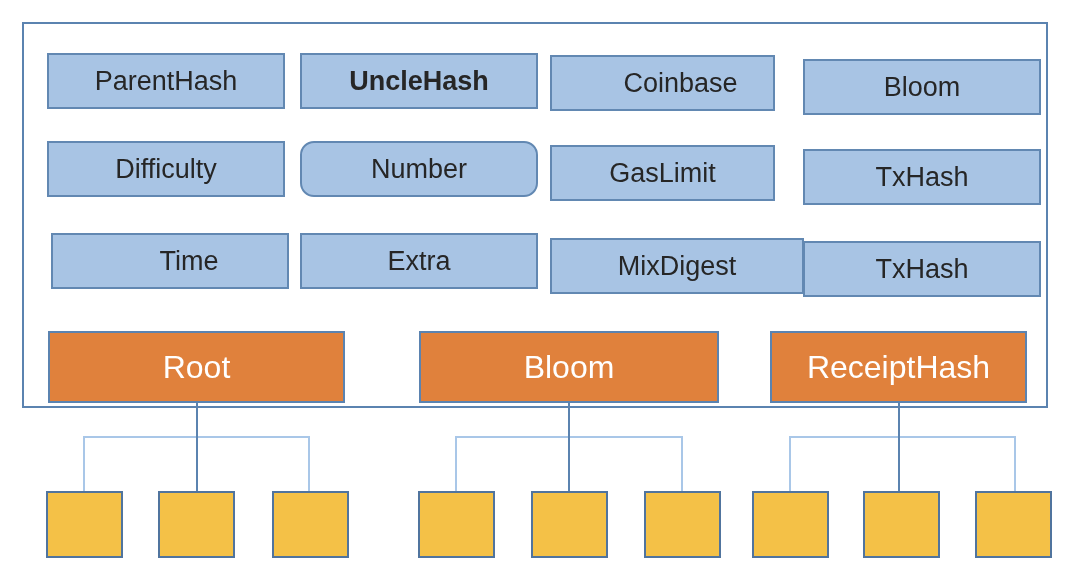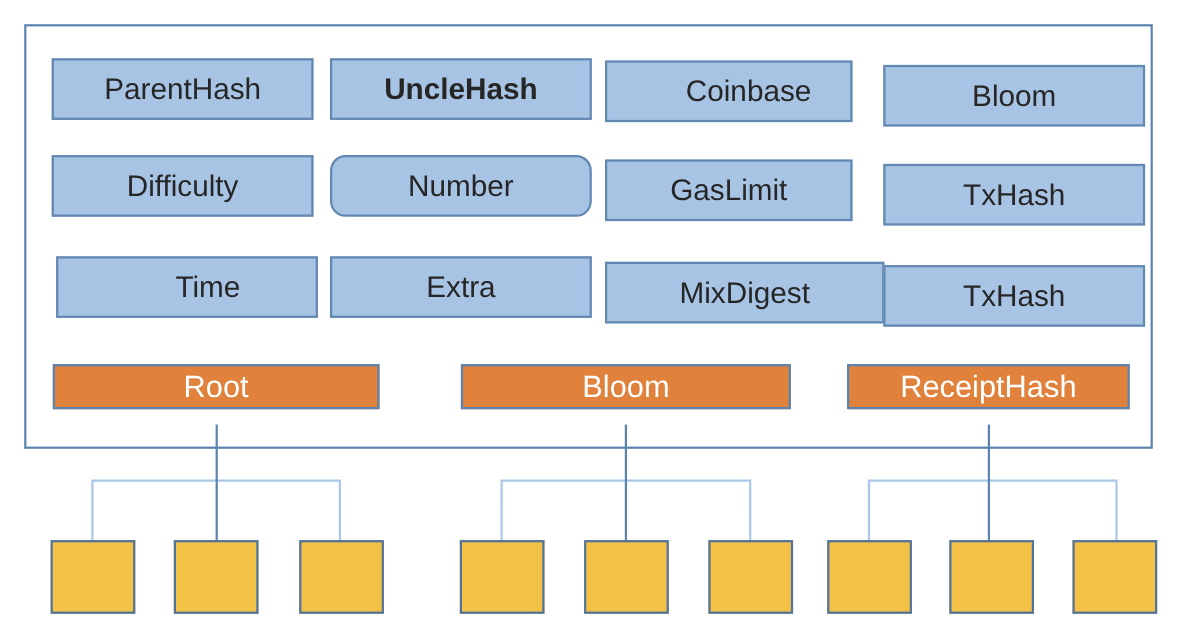--- a/index.html
+++ b/index.html
@@ -42,25 +42,25 @@
     position: absolute;
     width: 238px; height: 56px;
     background: var(--field-fill);
     border: 2px solid var(--field-border);
     display: flex; align-items: center; justify-content: center;
     font-size: 27px;
     color: var(--field-text);
   }
   .root-box {
     position: absolute;
-    height: 41px;
+    height: 72px;
     background: var(--root-fill);
     border: 2px solid var(--root-border);
     display: flex; align-items: center; justify-content: center;
-    font-size: 28px;
+    font-size: 32px;
     color: var(--root-text);
   }
   .leaf-node {
     position: absolute;
     top: 491px;
     width: 77px; height: 67px;
     background: var(--leaf-fill);
     border: 2px solid var(--leaf-border);
   }
 </style>

